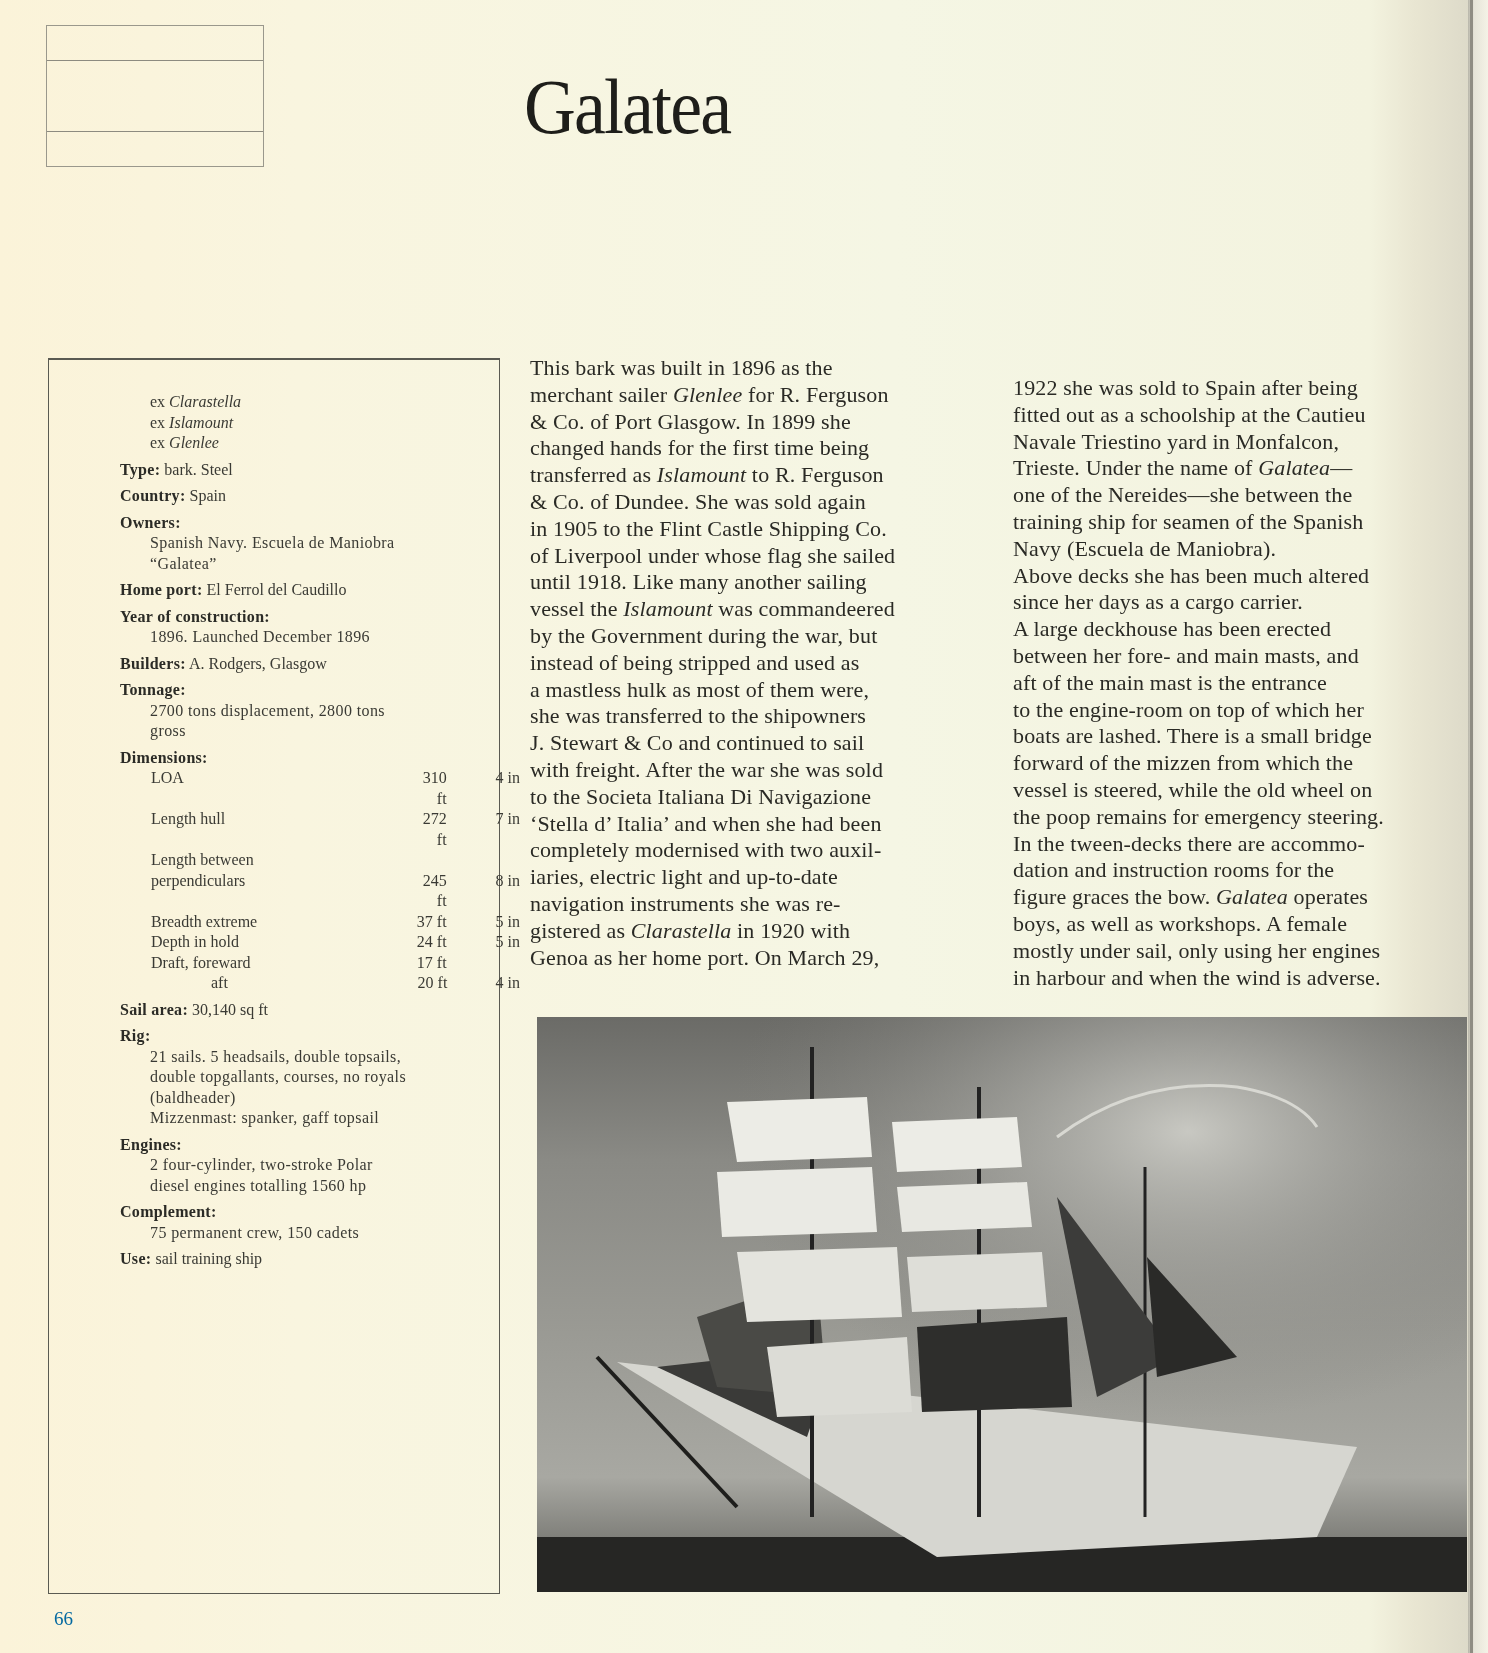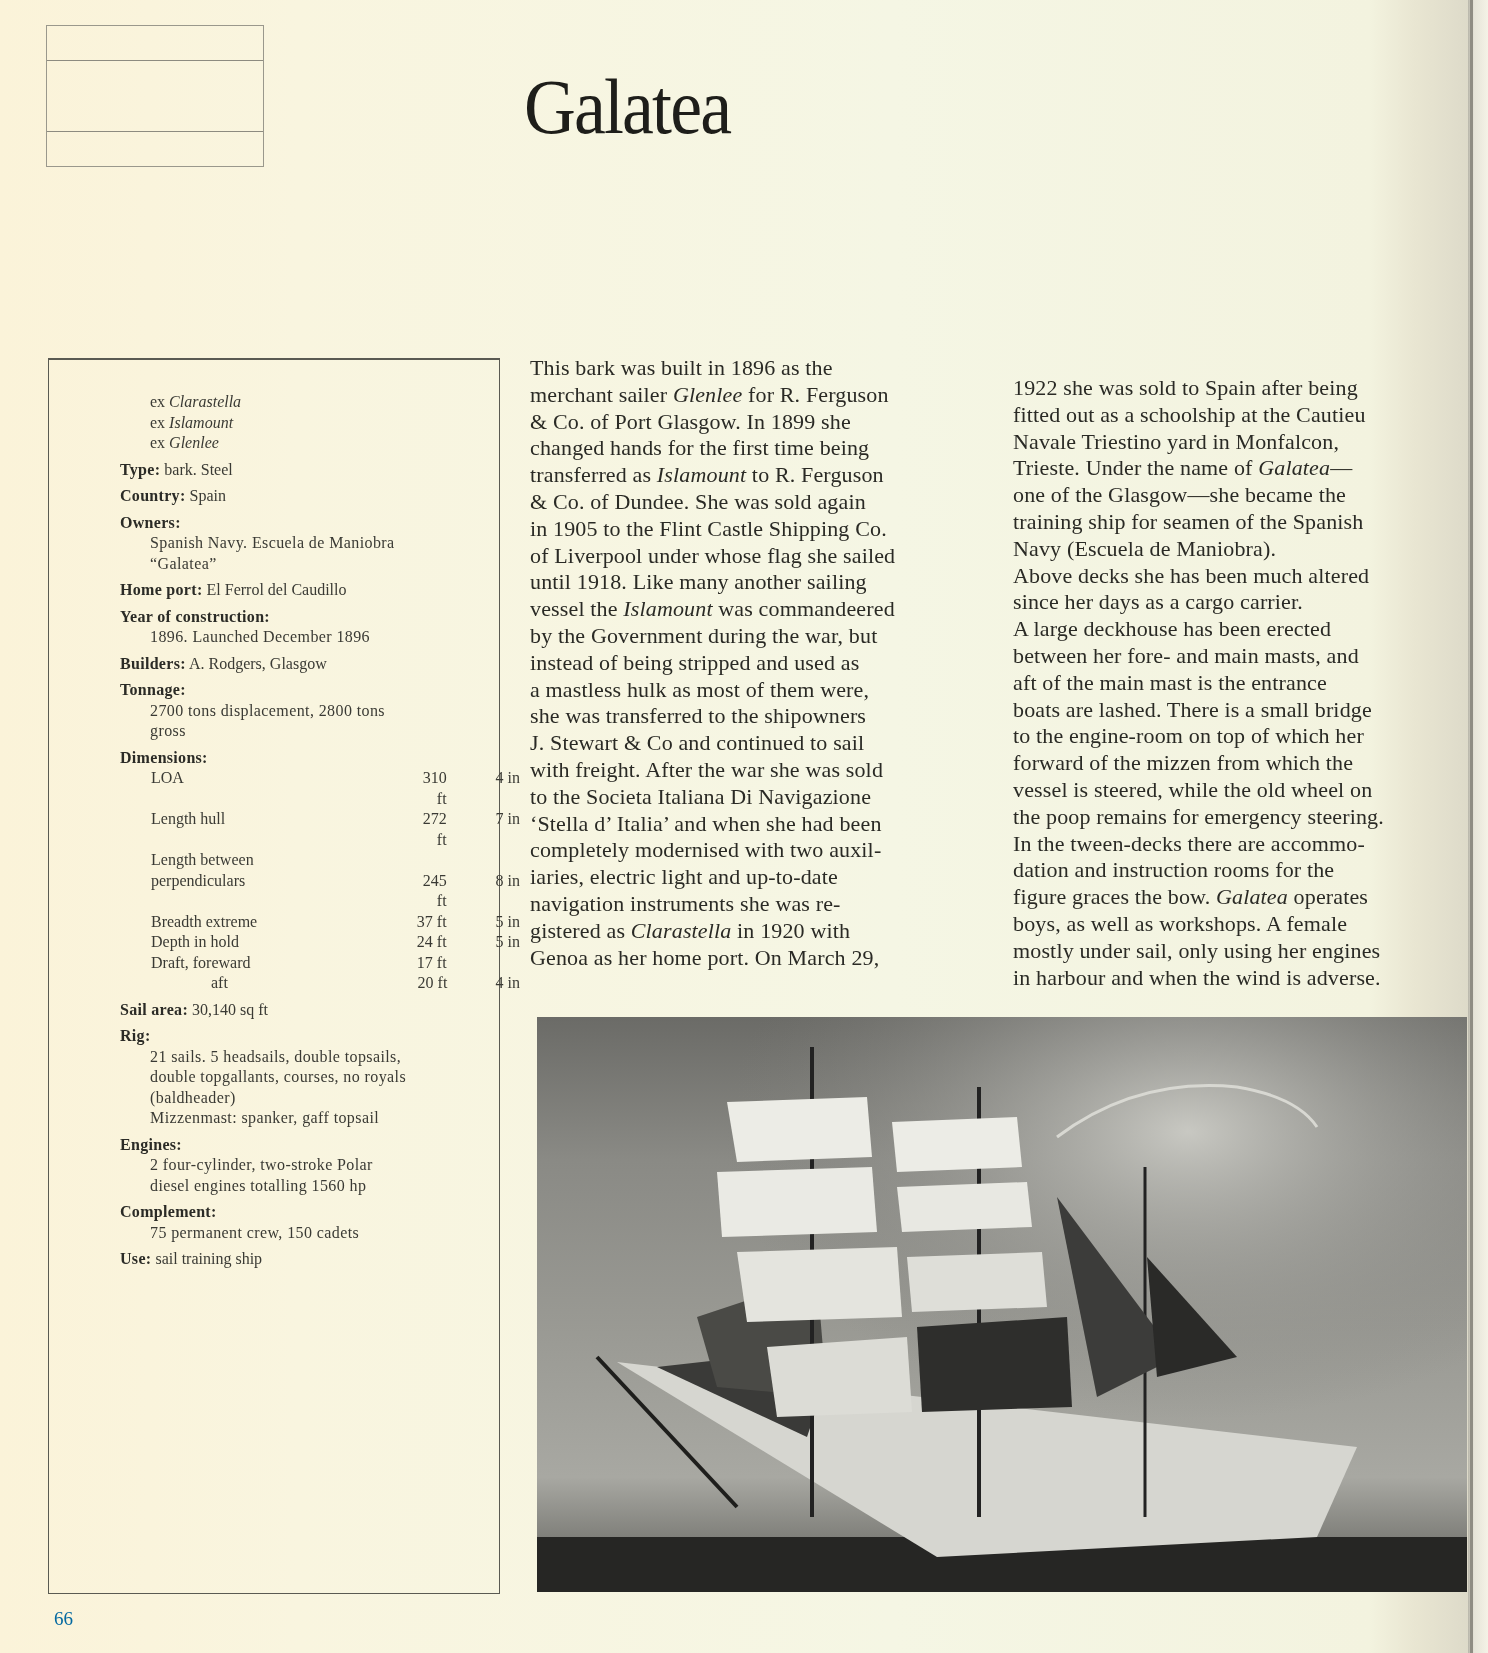--- a/index.html
+++ b/index.html
@@ -178,30 +178,30 @@
     <div><span>iaries, electric light and up-to-date</span></div>
     <div><span>navigation instruments she was re-</span></div>
     <div><span>gistered as </span><i>Clarastella</i><span> in 1920 with</span></div>
     <div><span>Genoa as her home port. On March 29,</span></div>
   </div>
 <div class="col-text col2">
     <div><span>1922 she was sold to Spain after being</span></div>
     <div><span>fitted out as a schoolship at the Cautieu</span></div>
     <div><span>Navale Triestino yard in Monfalcon,</span></div>
     <div><span>Trieste. Under the name of </span><i>Galatea</i><span>—</span></div>
-    <div><span>one of the Glasgow—she became the</span></div>
+    <div><span>one of the Nereides—she between the</span></div>
     <div><span>training ship for seamen of the Spanish</span></div>
     <div><span>Navy (Escuela de Maniobra).</span></div>
     <div><span>Above decks she has been much altered</span></div>
     <div><span>since her days as a cargo carrier.</span></div>
     <div><span>A large deckhouse has been erected</span></div>
     <div><span>between her fore- and main masts, and</span></div>
     <div><span>aft of the main mast is the entrance</span></div>
+    <div><span>to the engine-room on top of which her</span></div>
     <div><span>boats are lashed. There is a small bridge</span></div>
-    <div><span>to the engine-room on top of which her</span></div>
     <div><span>forward of the mizzen from which the</span></div>
     <div><span>vessel is steered, while the old wheel on</span></div>
     <div><span>the poop remains for emergency steering.</span></div>
     <div><span>In the tween-decks there are accommo-</span></div>
     <div><span>dation and instruction rooms for the</span></div>
     <div><span>figure graces the bow. </span><i>Galatea</i><span> operates</span></div>
     <div><span>boys, as well as workshops. A female</span></div>
     <div><span>mostly under sail, only using her engines</span></div>
     <div><span>in harbour and when the wind is adverse.</span></div>
   </div>

